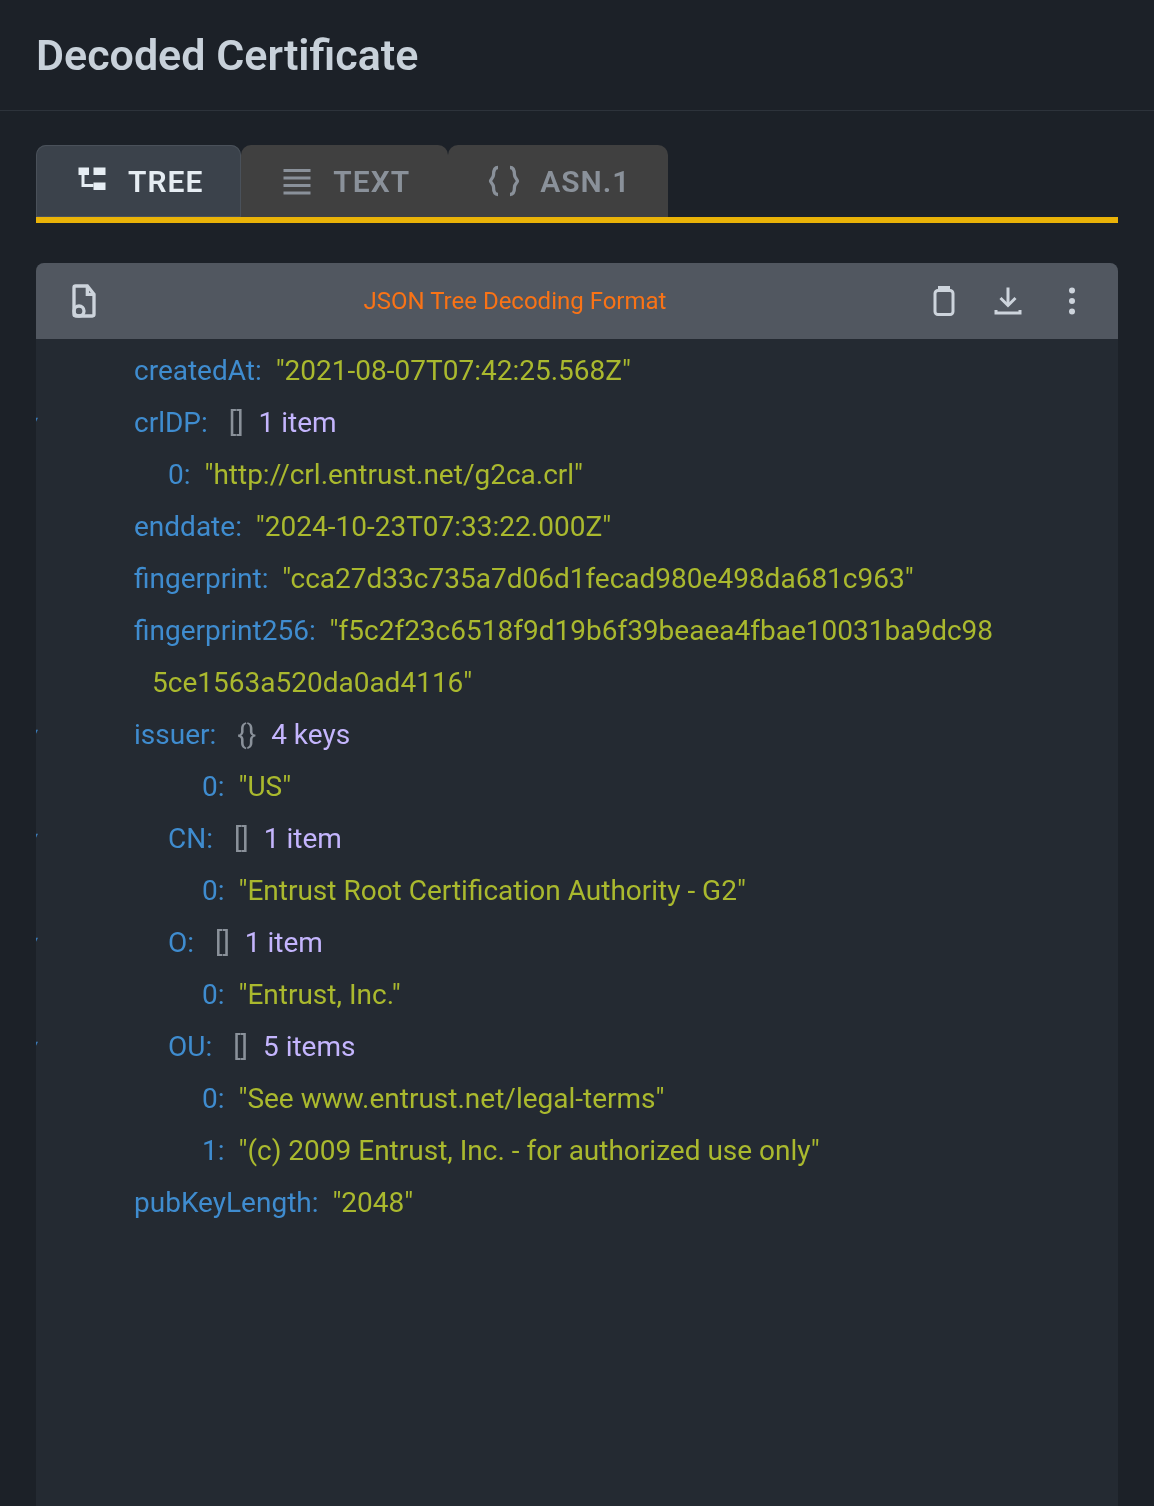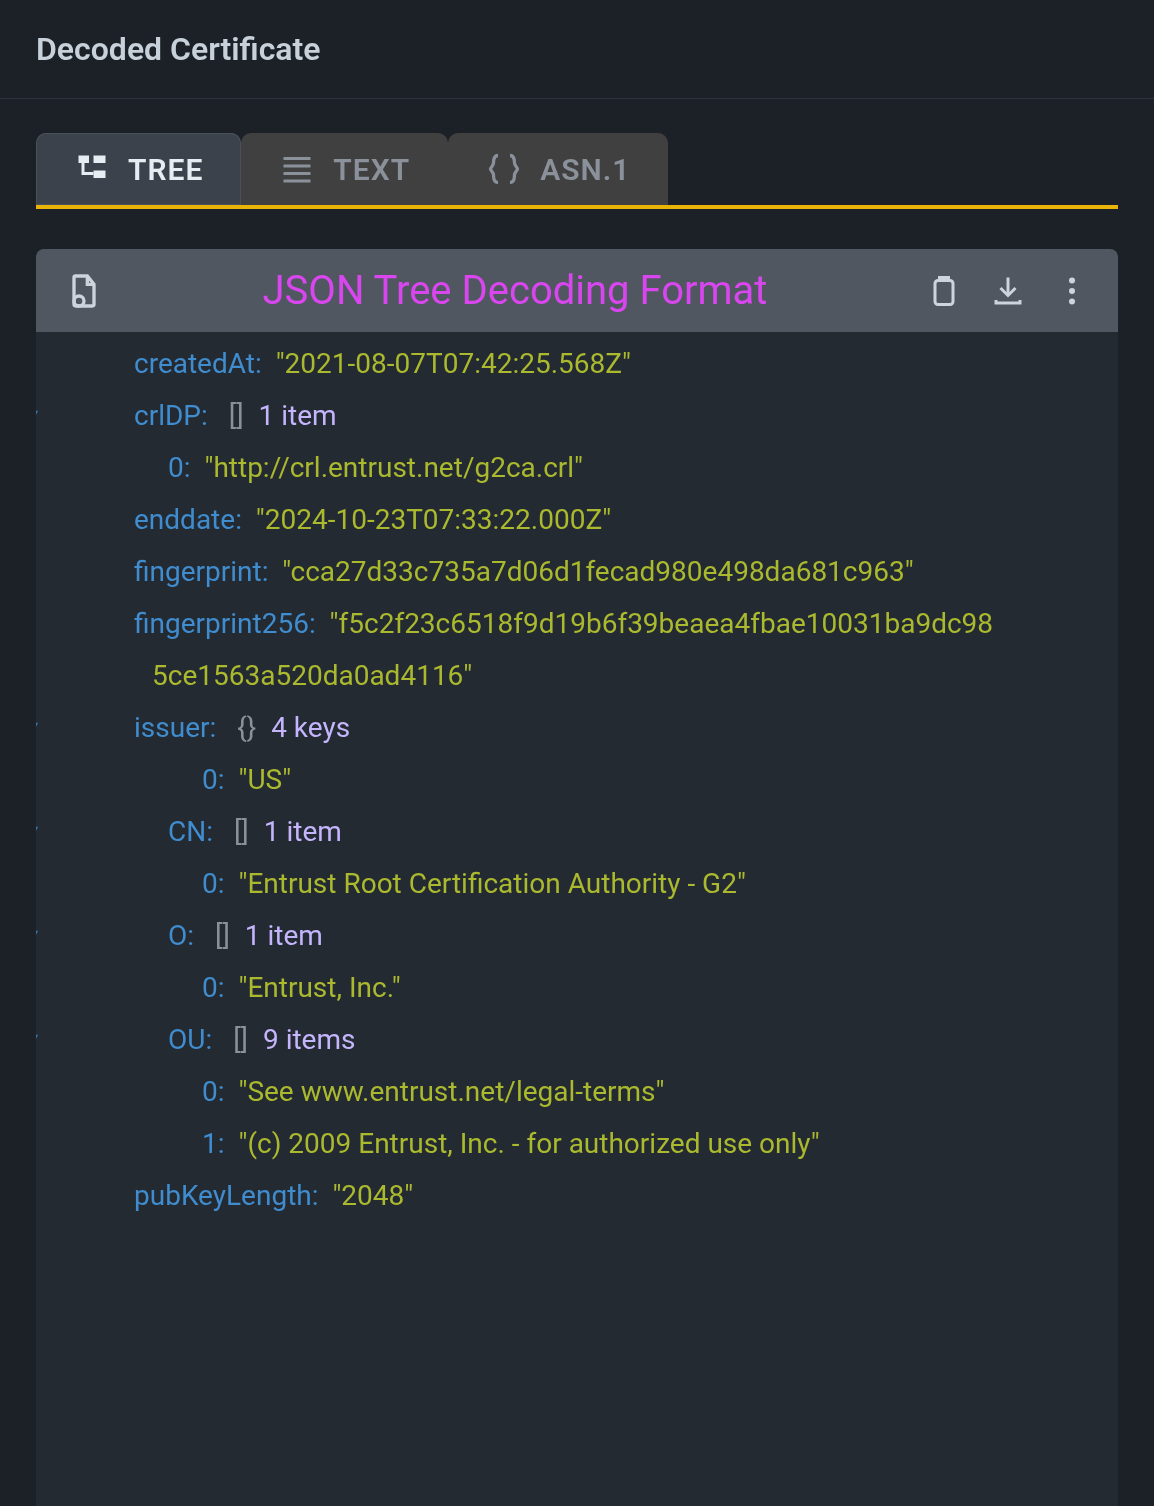--- a/index.html
+++ b/index.html
@@ -15,29 +15,29 @@
     width: 100%;
     height: 100%;
     display: flex;
     flex-direction: column;
   }
   .header {
     padding: 30px 36px 30px 36px;
     border-bottom: 1px solid #2d333b;
   }
   .header h1 {
-    font-size: 32px;
+    font-size: 43px;
     font-weight: 600;
     color: #c8d1da;
   }
   .tabs-row {
     display: flex;
     gap: 0;
     margin: 34px 36px 0 36px;
-    border-bottom: 4px solid #eab308;
+    border-bottom: 6px solid #eab308;
   }
   .tab {
     display: flex;
     align-items: center;
     gap: 18px;
     padding: 18px 38px;
     background: #404040;
     color: #8a919a;
     font-size: 30px;
     font-weight: 600;
@@ -93,22 +93,22 @@
   .panel-toolbar .right-icons .tb-btn {
     color: #cdd4dc;
     display: inline-flex;
     align-items: center;
     justify-content: center;
   }
   .panel-toolbar .left-icon svg { width: 40px; height: 40px; }
   .panel-toolbar .title {
     flex: 1;
     text-align: center;
-    font-size: 40px;
-    color: #d946ef;
+    font-size: 24px;
+    color: #f97316;
     font-weight: 400;
   }
   .panel-toolbar .right-icons {
     display: flex;
     gap: 28px;
     align-items: center;
   }
   .panel-toolbar .right-icons .tb-btn svg { width: 36px; height: 36px; }
   .tree-body {
     padding: 6px 20px 0 20px;
@@ -294,21 +294,21 @@
         <span class="count">1 item</span>
       </div>
       <div class="row indent-3">
         <span class="key">0</span>
         &nbsp;<span class="val-str">"Entrust, Inc."</span>
       </div>
 
       <div class="row indent-2 tw">
         <span class="key">OU</span>
         <span class="bracket">[]</span>
-        <span class="count">9 items</span>
+        <span class="count">5 items</span>
       </div>
       <div class="row indent-3">
         <span class="key">0</span>
         &nbsp;<span class="val-str">"See www.entrust.net/legal-terms"</span>
       </div>
       <div class="row indent-3">
         <span class="key">1</span>
         &nbsp;<span class="val-str">"(c) 2009 Entrust, Inc. - for authorized use only"</span>
       </div>
 

